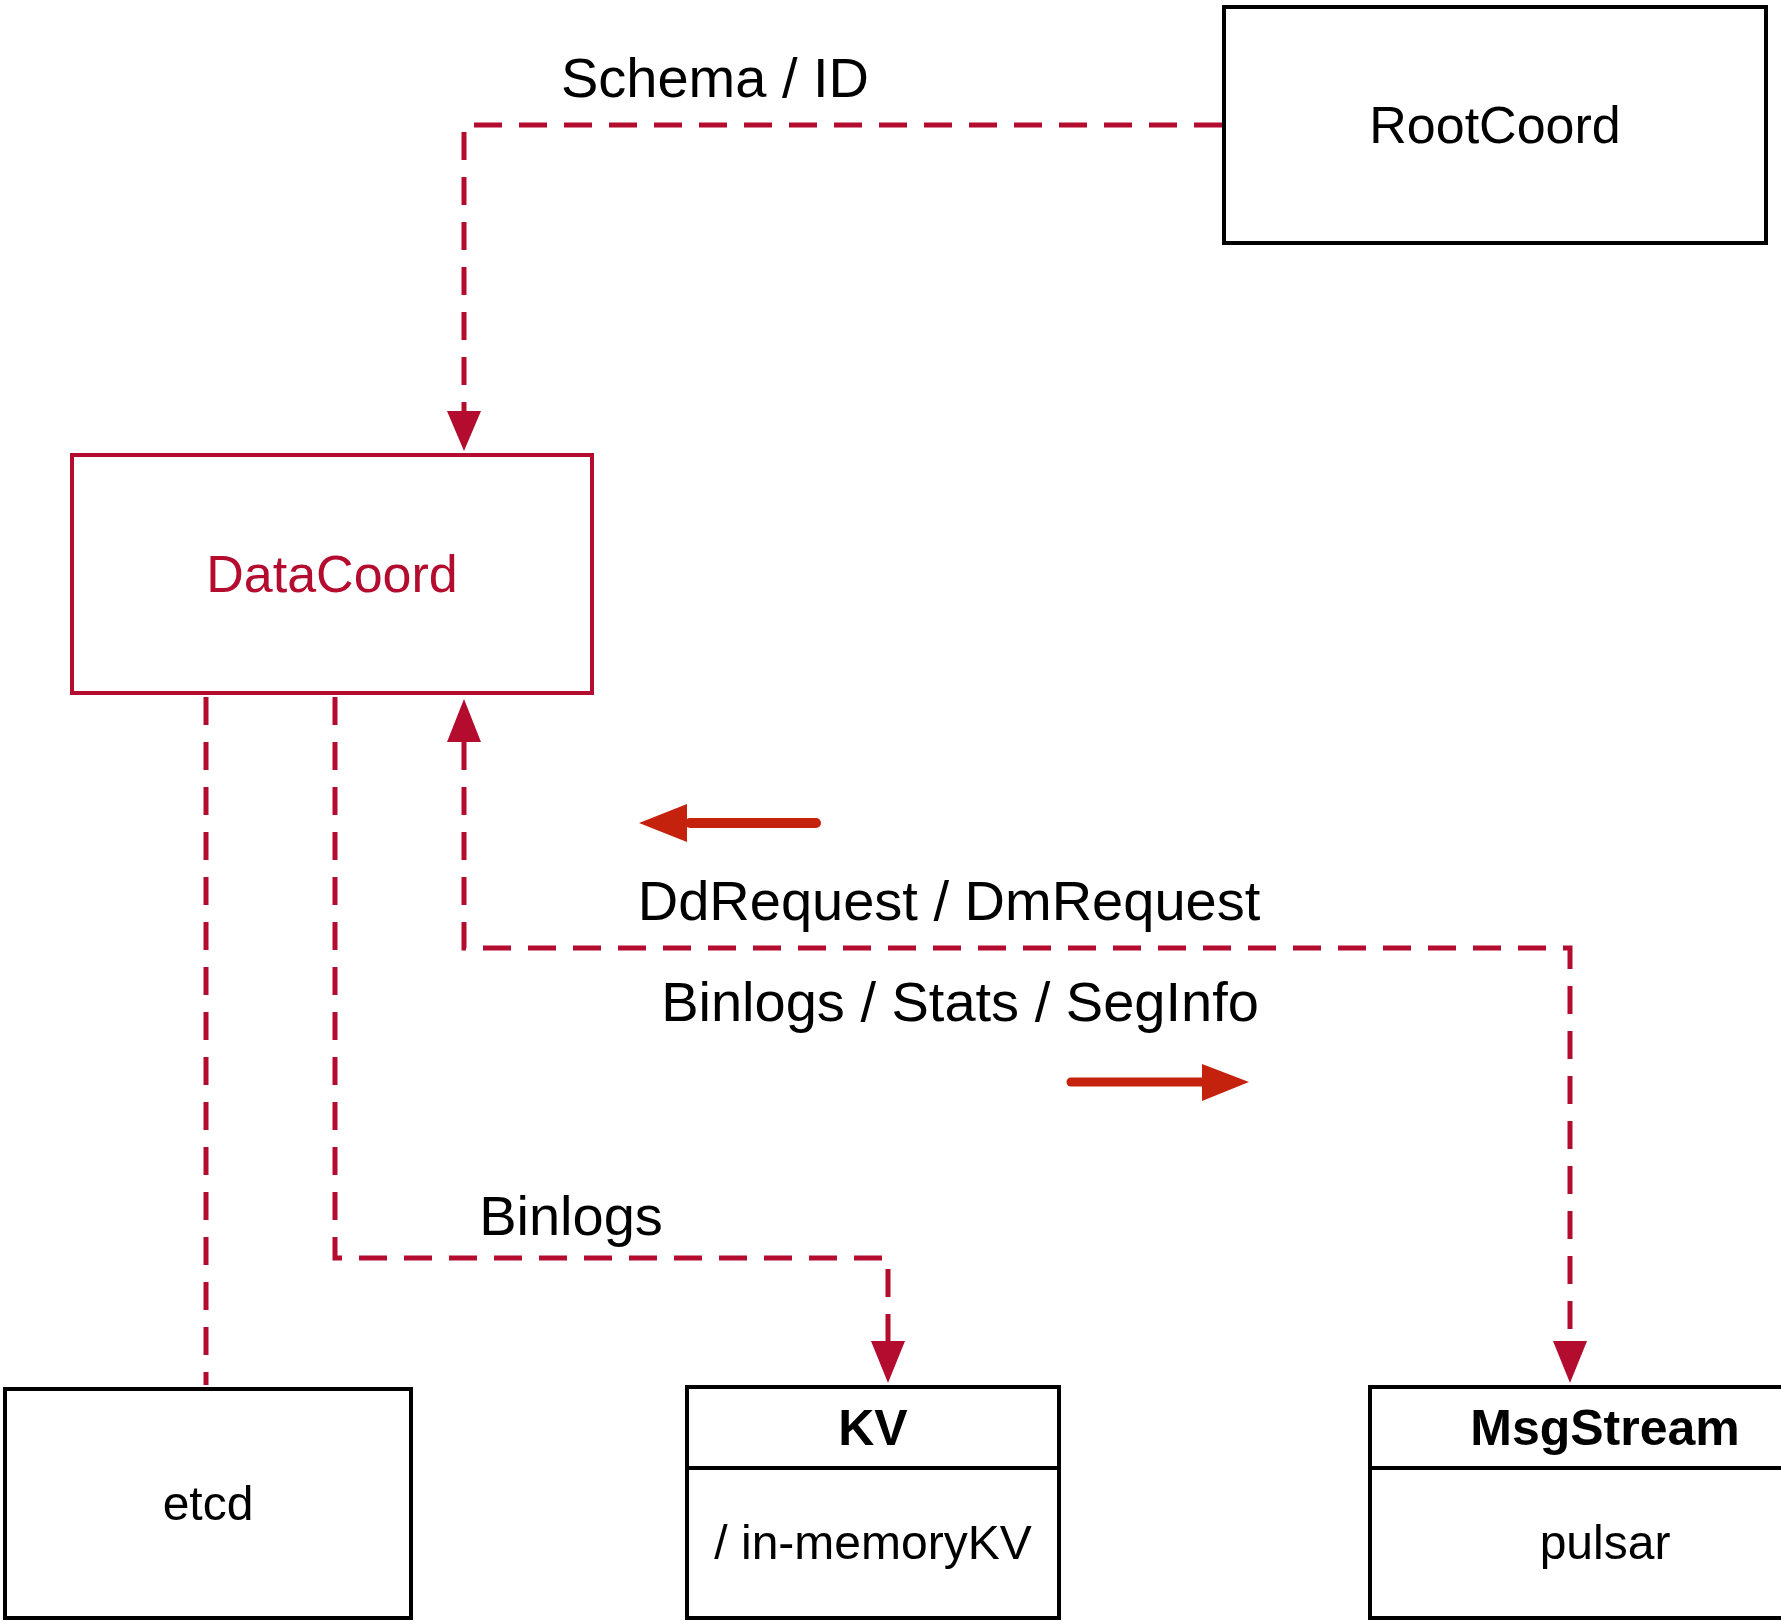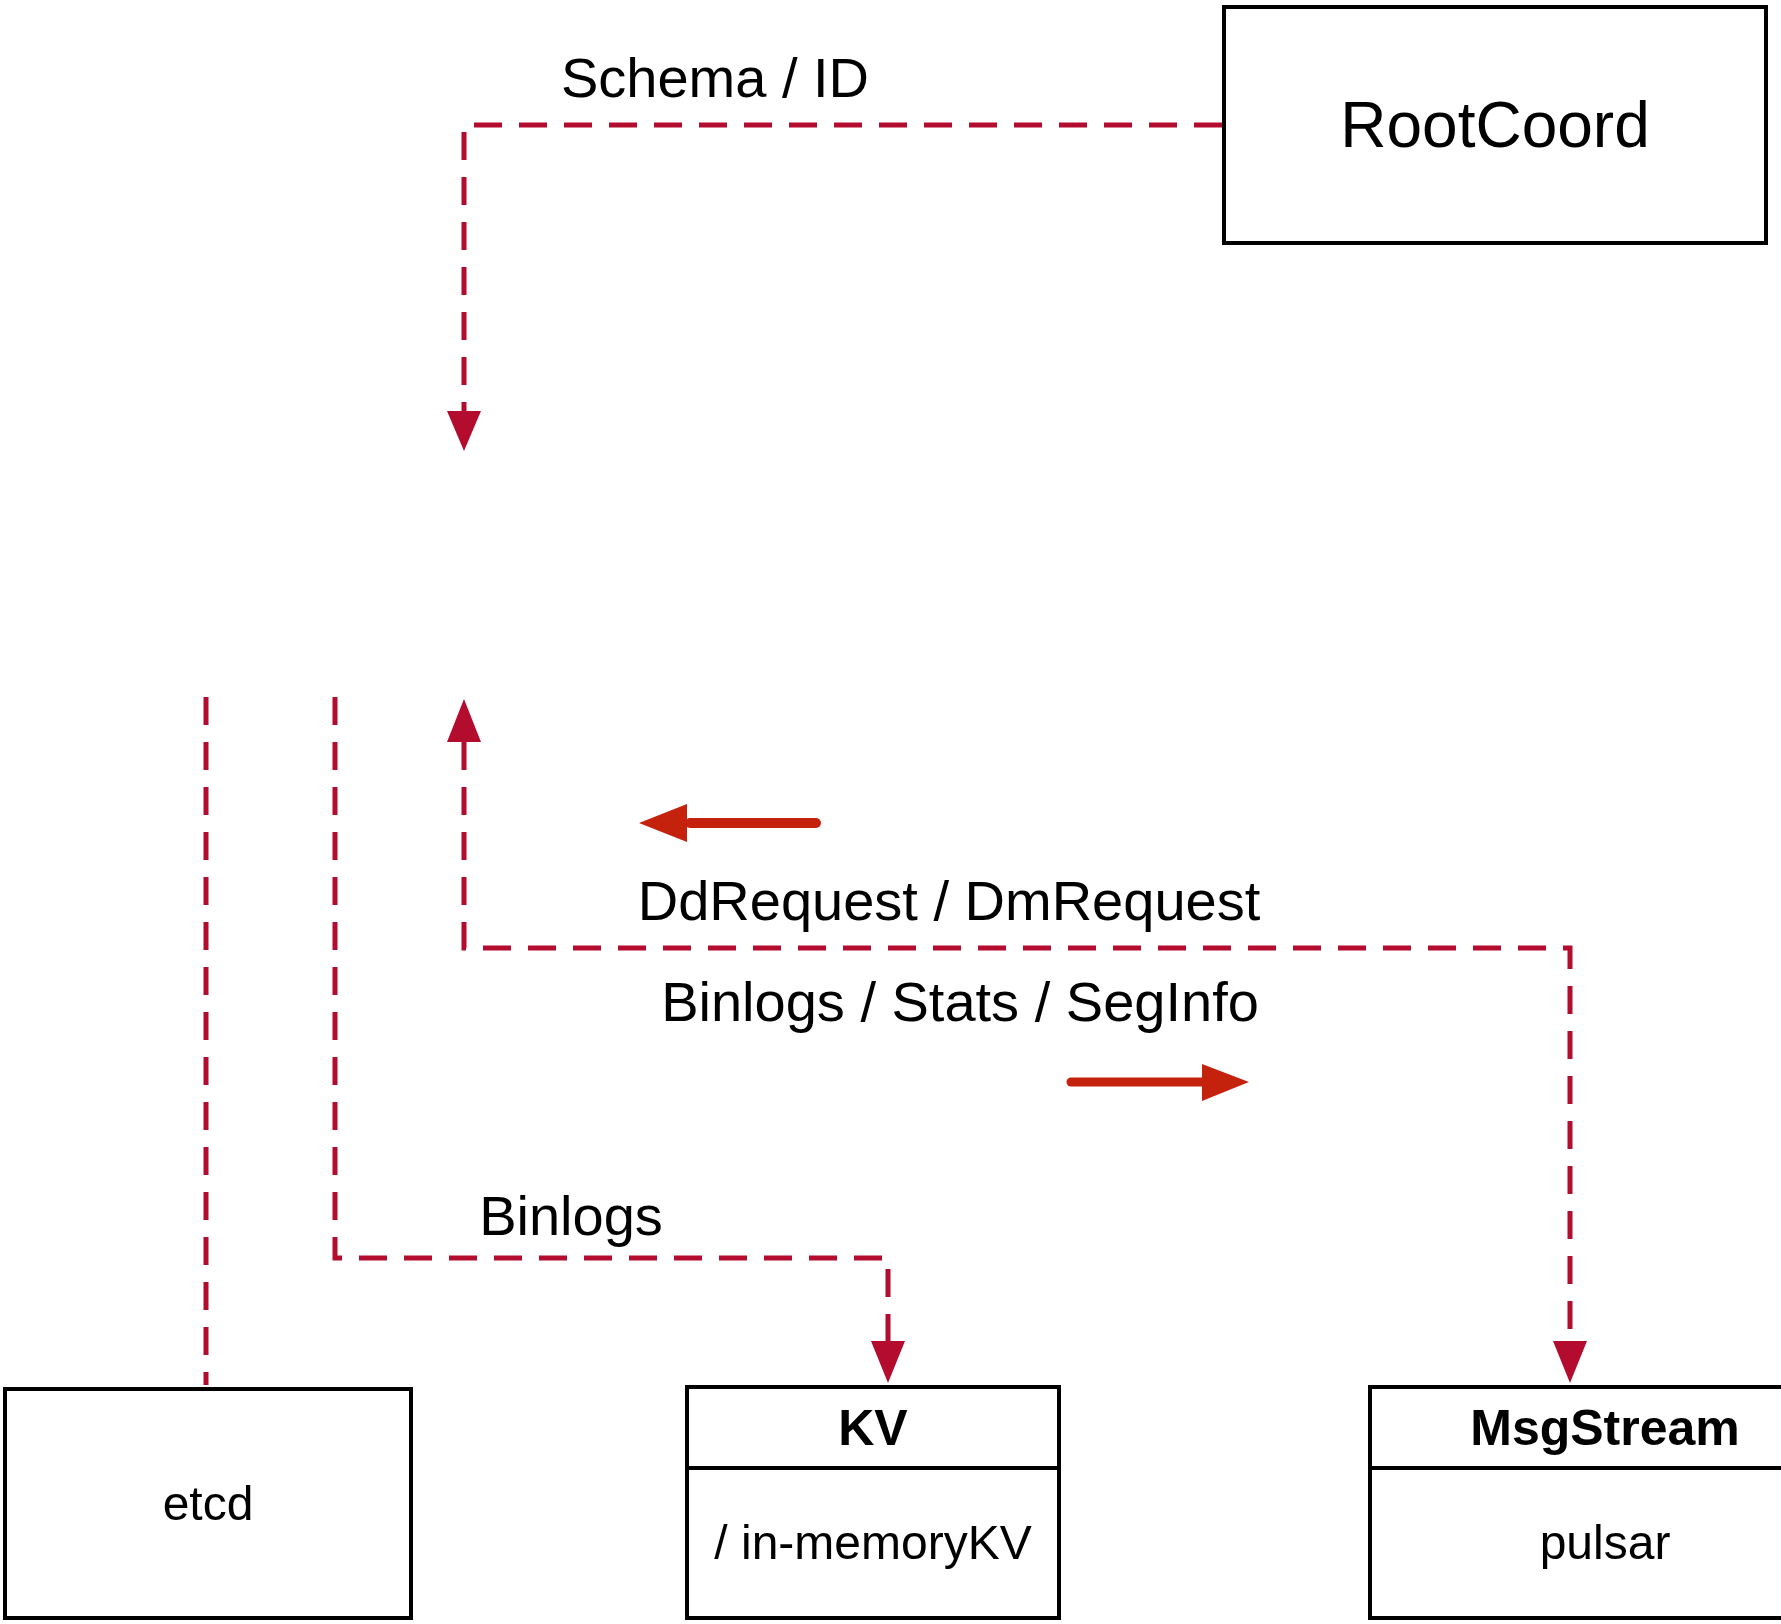--- a/index.html
+++ b/index.html
@@ -8,21 +8,21 @@
     font-family:"Liberation Sans", sans-serif; color:#000000; overflow:hidden;
   }
   svg.wires { position:absolute; left:0; top:0; width:1781px; height:1624px; }
 
   .node {
     position:absolute; box-sizing:border-box; background:#ffffff;
     display:flex; align-items:center; justify-content:center;
   }
   .node.black  { border:4px solid #000000; }
   .node.accent { border:4px solid #b40c2f; color:#b40c2f; }
-  .node-title-big { font-size:64px; line-height:1; white-space:nowrap; }
+  .node-title-big { font-size:52px; line-height:1; white-space:nowrap; }
 
   .tablenode {
     position:absolute; box-sizing:border-box; background:#ffffff;
     border:4px solid #000000; display:flex; flex-direction:column;
   }
   .tablenode .thead {
     box-sizing:border-box; height:81px; border-bottom:4px solid #000000;
     display:flex; align-items:center; justify-content:center;
     font-weight:bold; font-size:50px; white-space:nowrap;
   }
@@ -63,20 +63,23 @@
     <g>
       <line x1="1071" y1="1082" x2="1203" y2="1082" stroke="#c5220d" stroke-width="9" stroke-linecap="round"></line>
       <polygon points="1249,1082 1202,1064 1202,1101" fill="#c5220d"></polygon>
     </g>
   </svg>
 
   <div class="node black" style="left:1222px; top:5px; width:546px; height:240px;">
     <span class="node-title-big">RootCoord</span>
   </div>
 
+  <div class="node accent" style="left:70px; top:453px; width:524px; height:242px;">
+    <span class="node-title-big">DataCoord</span>
+  </div>
 
   <div class="tablenode" style="left:3px; top:1387px; width:410px; height:233px;">
     <div class="tbody">
       <div>etcd</div>
     </div>
   </div>
 
   <div class="tablenode" style="left:685px; top:1385px; width:376px; height:235px;">
     <div class="thead">KV</div>
     <div class="tbody">

